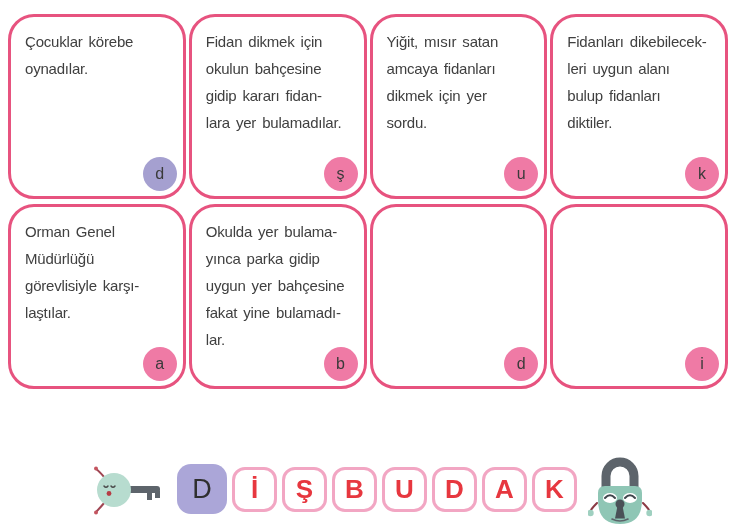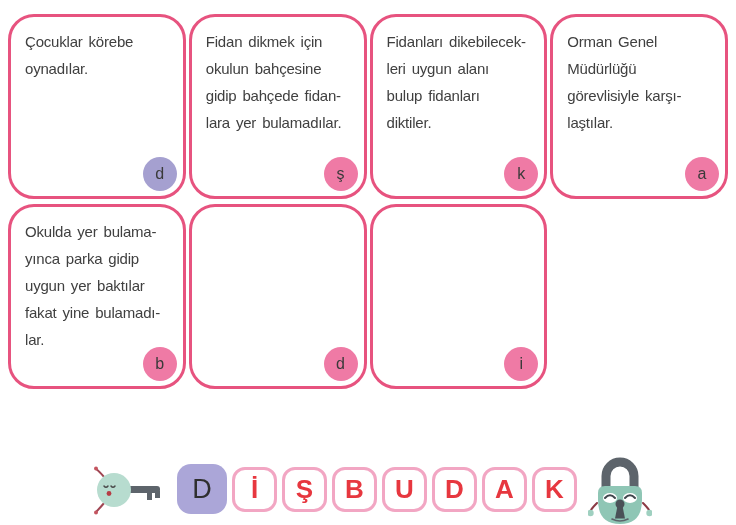--- a/index.html
+++ b/index.html
@@ -103,46 +103,53 @@
 
     <div class="card">
       <div class="card-text">Çocuklar körebe
 oynadılar.</div>
       <div class="badge purple">d</div>
     </div>
 
     <div class="card">
       <div class="card-text">Fidan dikmek için
 okulun bahçesine
-gidip bahçede fidan-
+gidip kararı fidan-
 lara yer bulamadılar.</div>
       <div class="badge pink">ş</div>
     </div>
 
+    <div class="card">
+      <div class="card-text">Yiğit, mısır satan
+amcaya fidanları
+dikmek için yer
+sordu.</div>
+      <div class="badge pink">u</div>
+    </div>
 
     <div class="card">
       <div class="card-text">Fidanları dikebilecek-
 leri uygun alanı
 bulup fidanları
 diktiler.</div>
       <div class="badge pink">k</div>
     </div>
 
     <div class="card">
       <div class="card-text">Orman Genel
 Müdürlüğü
 görevlisiyle karşı-
 laştılar.</div>
       <div class="badge pink">a</div>
     </div>
 
     <div class="card">
       <div class="card-text">Okulda yer bulama-
 yınca parka gidip
-uygun yer baktılar
+uygun yer bahçesine
 fakat yine bulamadı-
 lar.</div>
       <div class="badge pink">b</div>
     </div>
 
     <div class="card">
       <div class="badge pink">d</div>
     </div>
 
     <div class="card">

